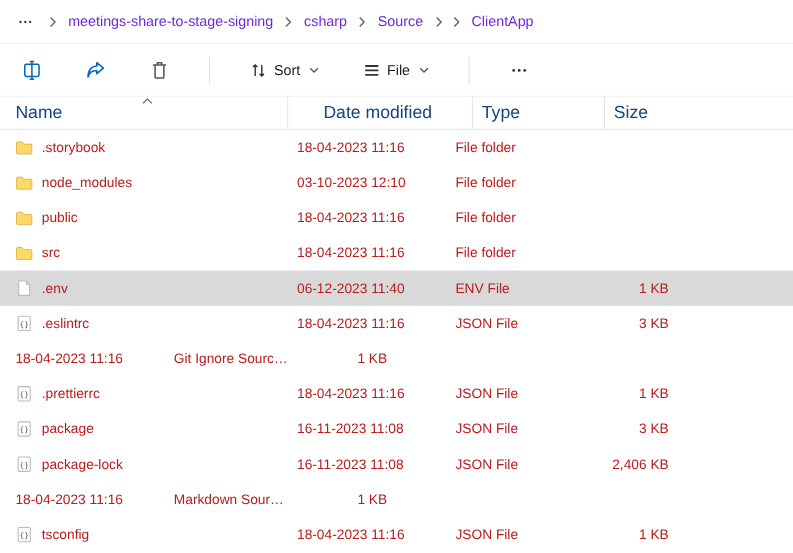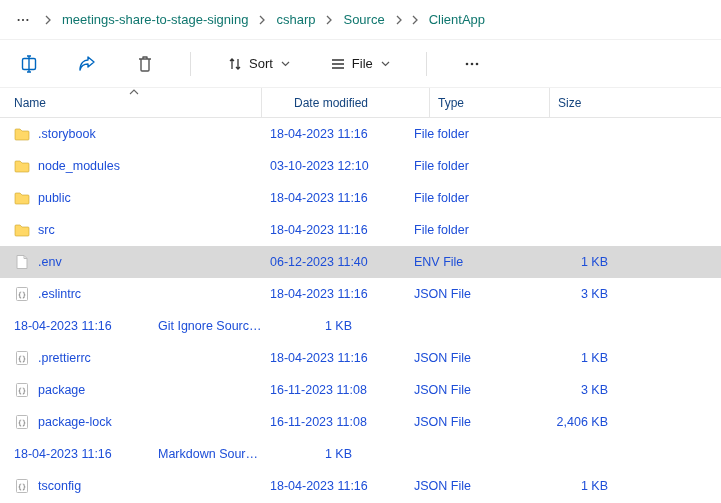--- a/index.html
+++ b/index.html
@@ -24,21 +24,21 @@
   }
   .breadcrumb .ellipsis-btn {
     padding: 2px 10px;
     display: flex;
     align-items: center;
     cursor: pointer;
   }
   .breadcrumb .crumb {
     padding: 2px 6px;
     cursor: pointer;
-    color: #0f766e;
+    color: #6d28d9;
   }
   .breadcrumb .sep {
     color: #666;
     padding: 0 4px;
     font-size: 10px;
     display: flex;
     align-items: center;
   }
   .toolbar {
     display: flex;
@@ -73,21 +73,21 @@
     border-radius: 4px;
     cursor: pointer;
     font-size: 13px;
   }
   .chev-small { font-size: 9px; color: #555; margin-left: 2px; }
   .columns-header {
     display: flex;
     align-items: flex-end;
     height: 30px;
     border-bottom: 1px solid #e5e5e5;
-    font-size: 12px;
+    font-size: 16px;
     color: #14447e;
     padding-left: 6px;
   }
   .col { padding: 0 8px; display: flex; align-items: center; height: 100%; }
   .col-name   { width: 256px; border-right: 1px solid #e5e5e5; position: relative; }
   .col-date   { width: 144px; border-right: 1px solid #e5e5e5; margin-left: 24px; }
   .col-type   { width: 120px; border-right: 1px solid #e5e5e5; }
   .col-size   { width: 90px; text-align: right; justify-content: flex-start; }
   .sort-ind {
     position: absolute; left: 50%; top: 1px; transform: translateX(-50%);
@@ -95,21 +95,21 @@
   }
   .file-list { overflow-y: auto; height: calc(503px - 40px - 48px - 30px); }
   .file-row {
     display: flex;
     align-items: center;
     height: 32px;
     padding-left: 6px;
     cursor: default;
   }
   .file-row.selected { background: #d9d9d9; }
-  .file-row .cell { padding: 0 8px; font-size: 12.5px; color: #1d4ed8; overflow: hidden; text-overflow: ellipsis; white-space: nowrap; }
+  .file-row .cell { padding: 0 8px; font-size: 12.5px; color: #b91c1c; overflow: hidden; text-overflow: ellipsis; white-space: nowrap; }
   .cell-name { width: 256px; display: flex; align-items: center; gap: 8px; }
   .cell-date { width: 144px; color: #333; }
   .cell-type { width: 120px; color: #333; }
   .cell-size { width: 90px; text-align: right; color: #333; }
   .ficon { width: 16px; height: 16px; flex: 0 0 16px; display: flex; align-items: center; justify-content: center; }
   svg { display: block; }
 </style>
 </head>
 <body>
 

